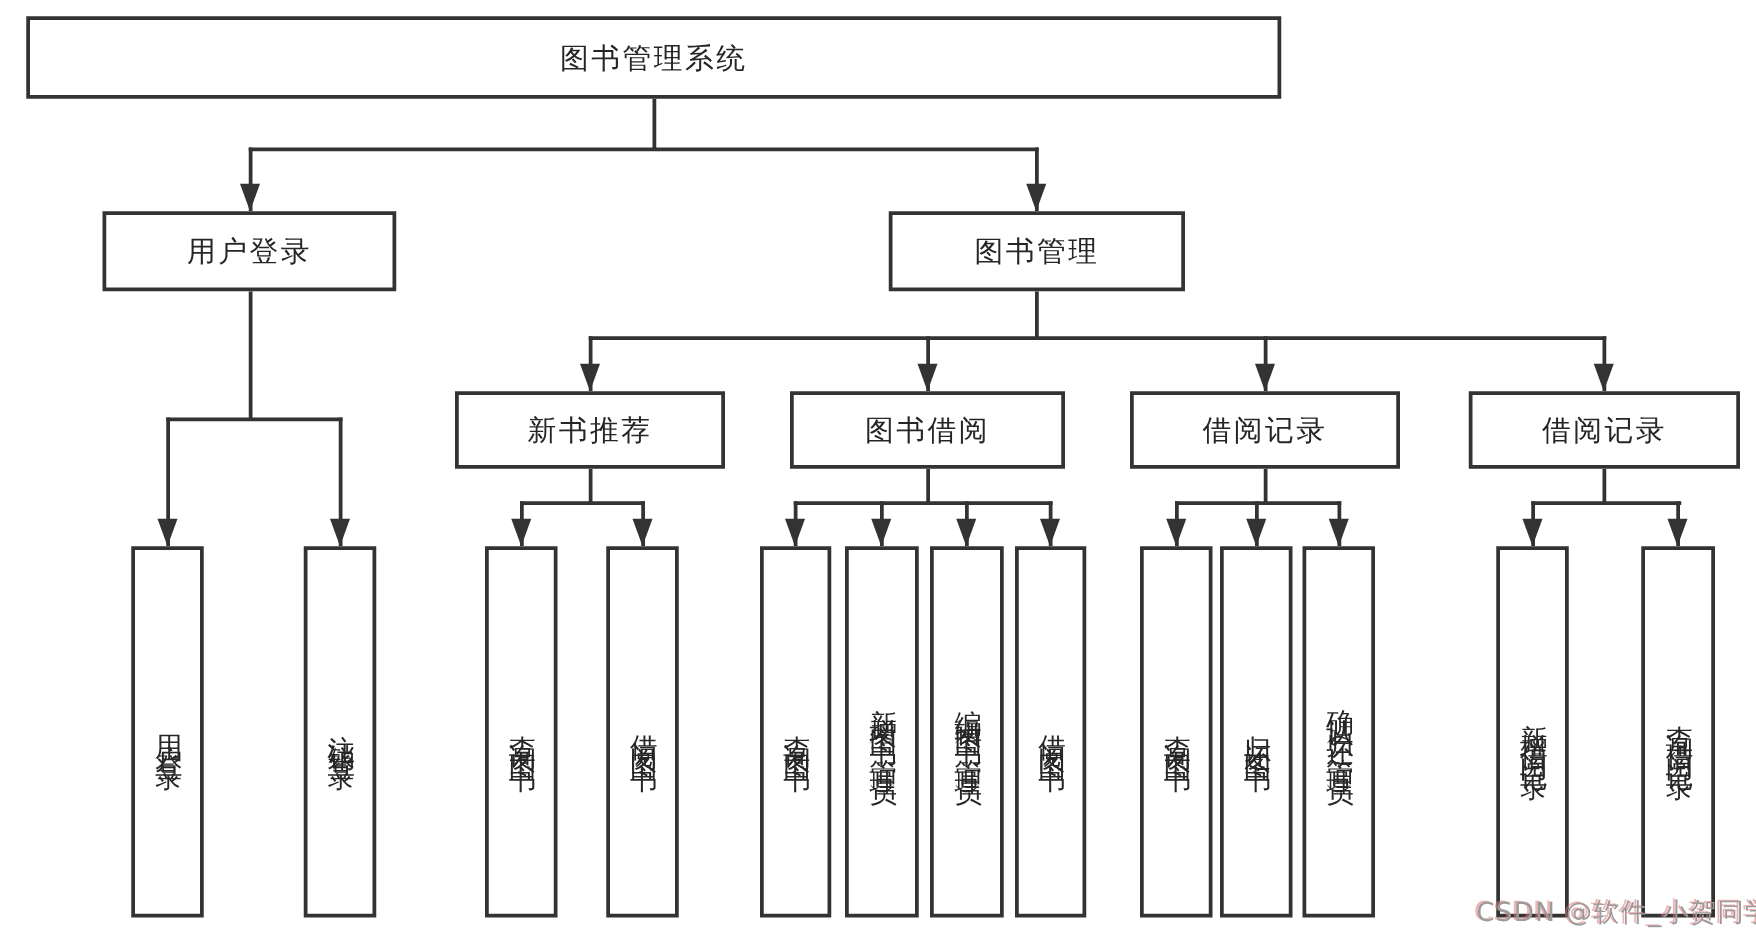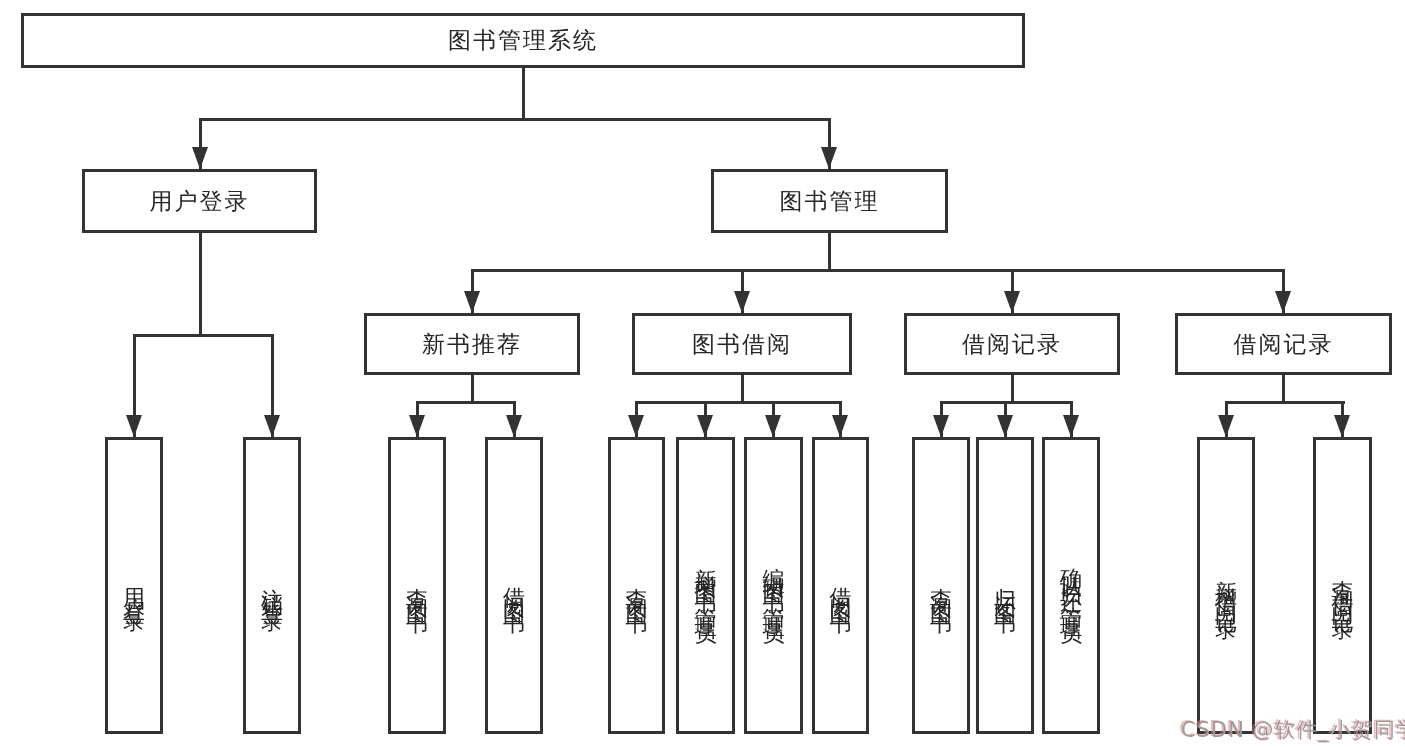--- a/index.html
+++ b/index.html
@@ -55,21 +55,21 @@
     text-shadow: -2px -1px 0 rgba(226, 120, 120, 0.55);
     white-space: nowrap;
     z-index: 5;
   }
 </style>
 </head>
 <body>
 
 <div class="stage">
 
-  <div class="node" style="left:21px; top:13px; width:1004px; height:55px;">
+  <div class="node" style="left:21px; top:13px; width:1004px; height:66px;">
     <span>图书管理系统</span>
   </div>
 
   <div class="node" style="left:82px; top:169px; width:235px; height:64px;">
     <span>用户登录</span>
   </div>
   <div class="node" style="left:711px; top:169px; width:237px; height:64px;">
     <span>图书管理</span>
   </div>
 

